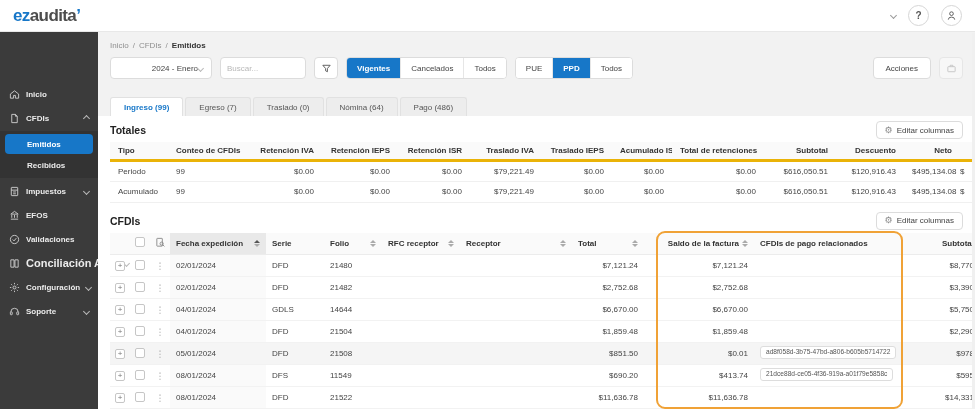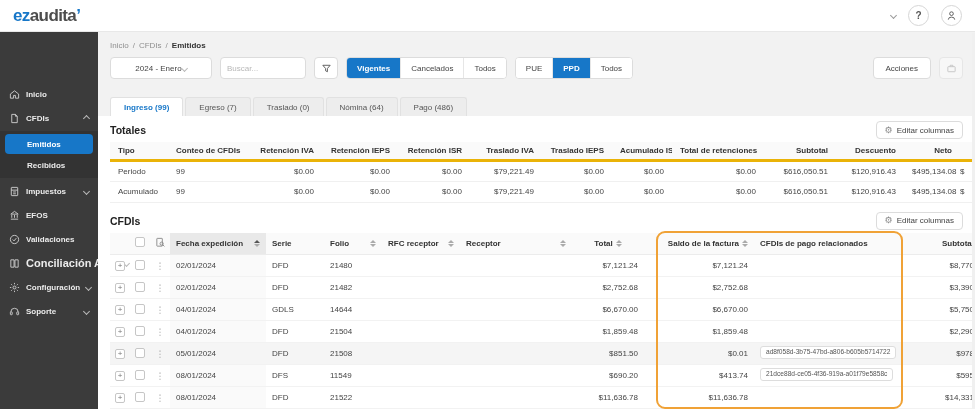--- a/index.html
+++ b/index.html
@@ -30,21 +30,21 @@
   .subitem{height:21px;display:flex;align-items:center;padding-left:27px;font-size:8px;font-weight:600;color:#ececec;cursor:pointer}
   .subitem.active{background:#1777c8;border-radius:4px;margin:1px 5px;padding-left:22px;height:20px;color:#fff}
 
   
   .main{flex:1;display:flex;flex-direction:column;padding:8px 12px 0 12px;overflow:hidden;min-width:0}
   .breadcrumb{font-size:8px;color:#8f8f8f;margin:1px 0 7px;display:flex;gap:4px}
   .breadcrumb .current{color:#333;font-weight:bold}
 
   .filterbar{display:flex;align-items:center;gap:8px}
   .control{height:22px;background:#fff;border:1px solid #dcdcdc;border-radius:4px;font-size:8px;color:#444;display:flex;align-items:center;cursor:pointer}
-  .select{justify-content:center;padding:0 8px;width:102px}
+  .select{justify-content:flex-end;padding:0 8px;width:102px}
   .select .chev{border-color:#b9b9b9}
   .searchbox{width:86px;padding:0 6px;justify-content:space-between;gap:4px}
   .searchbox input{border:none;outline:none;width:78px;font-size:8px;font-family:inherit;color:#555;background:transparent}
   .searchbox input::placeholder{color:#b8b8b8}
   .iconbtn{width:24px;justify-content:center}
   .seg{display:flex;border:1px solid #dcdcdc;border-radius:4px;overflow:hidden;background:#fff;height:22px;align-items:stretch}
   .seg button{border:none;background:#fff;font-size:8px;padding:0 10px;color:#444;border-left:1px solid #e6e6e6;font-family:inherit;cursor:pointer}
   .seg button:first-child{border-left:none}
   .seg button.active{background:#1777c8;color:#fff;font-weight:bold}
   .pay-select{width:112px}
@@ -403,21 +403,21 @@
               <th>
                 <span class="th-flex">
                     <span class="lbl">Receptor</span>
                     <span class="sort">
                       <i class="up"></i>
                       <i class="dn"></i>
                     </span>
                   </span>
               </th>
               <th>
-                <span class="th-flex" style="justify-content:center">
+                <span class="th-flex" style="justify-content:space-between">
                     <span class="lbl">Total</span>
                     <span class="sort">
                       <i class="up"></i>
                       <i class="dn"></i>
                     </span>
                   </span>
               </th>
               <th>
                 <span class="th-flex" style="justify-content:flex-end">
                     <span class="lbl">Saldo de la factura</span>

